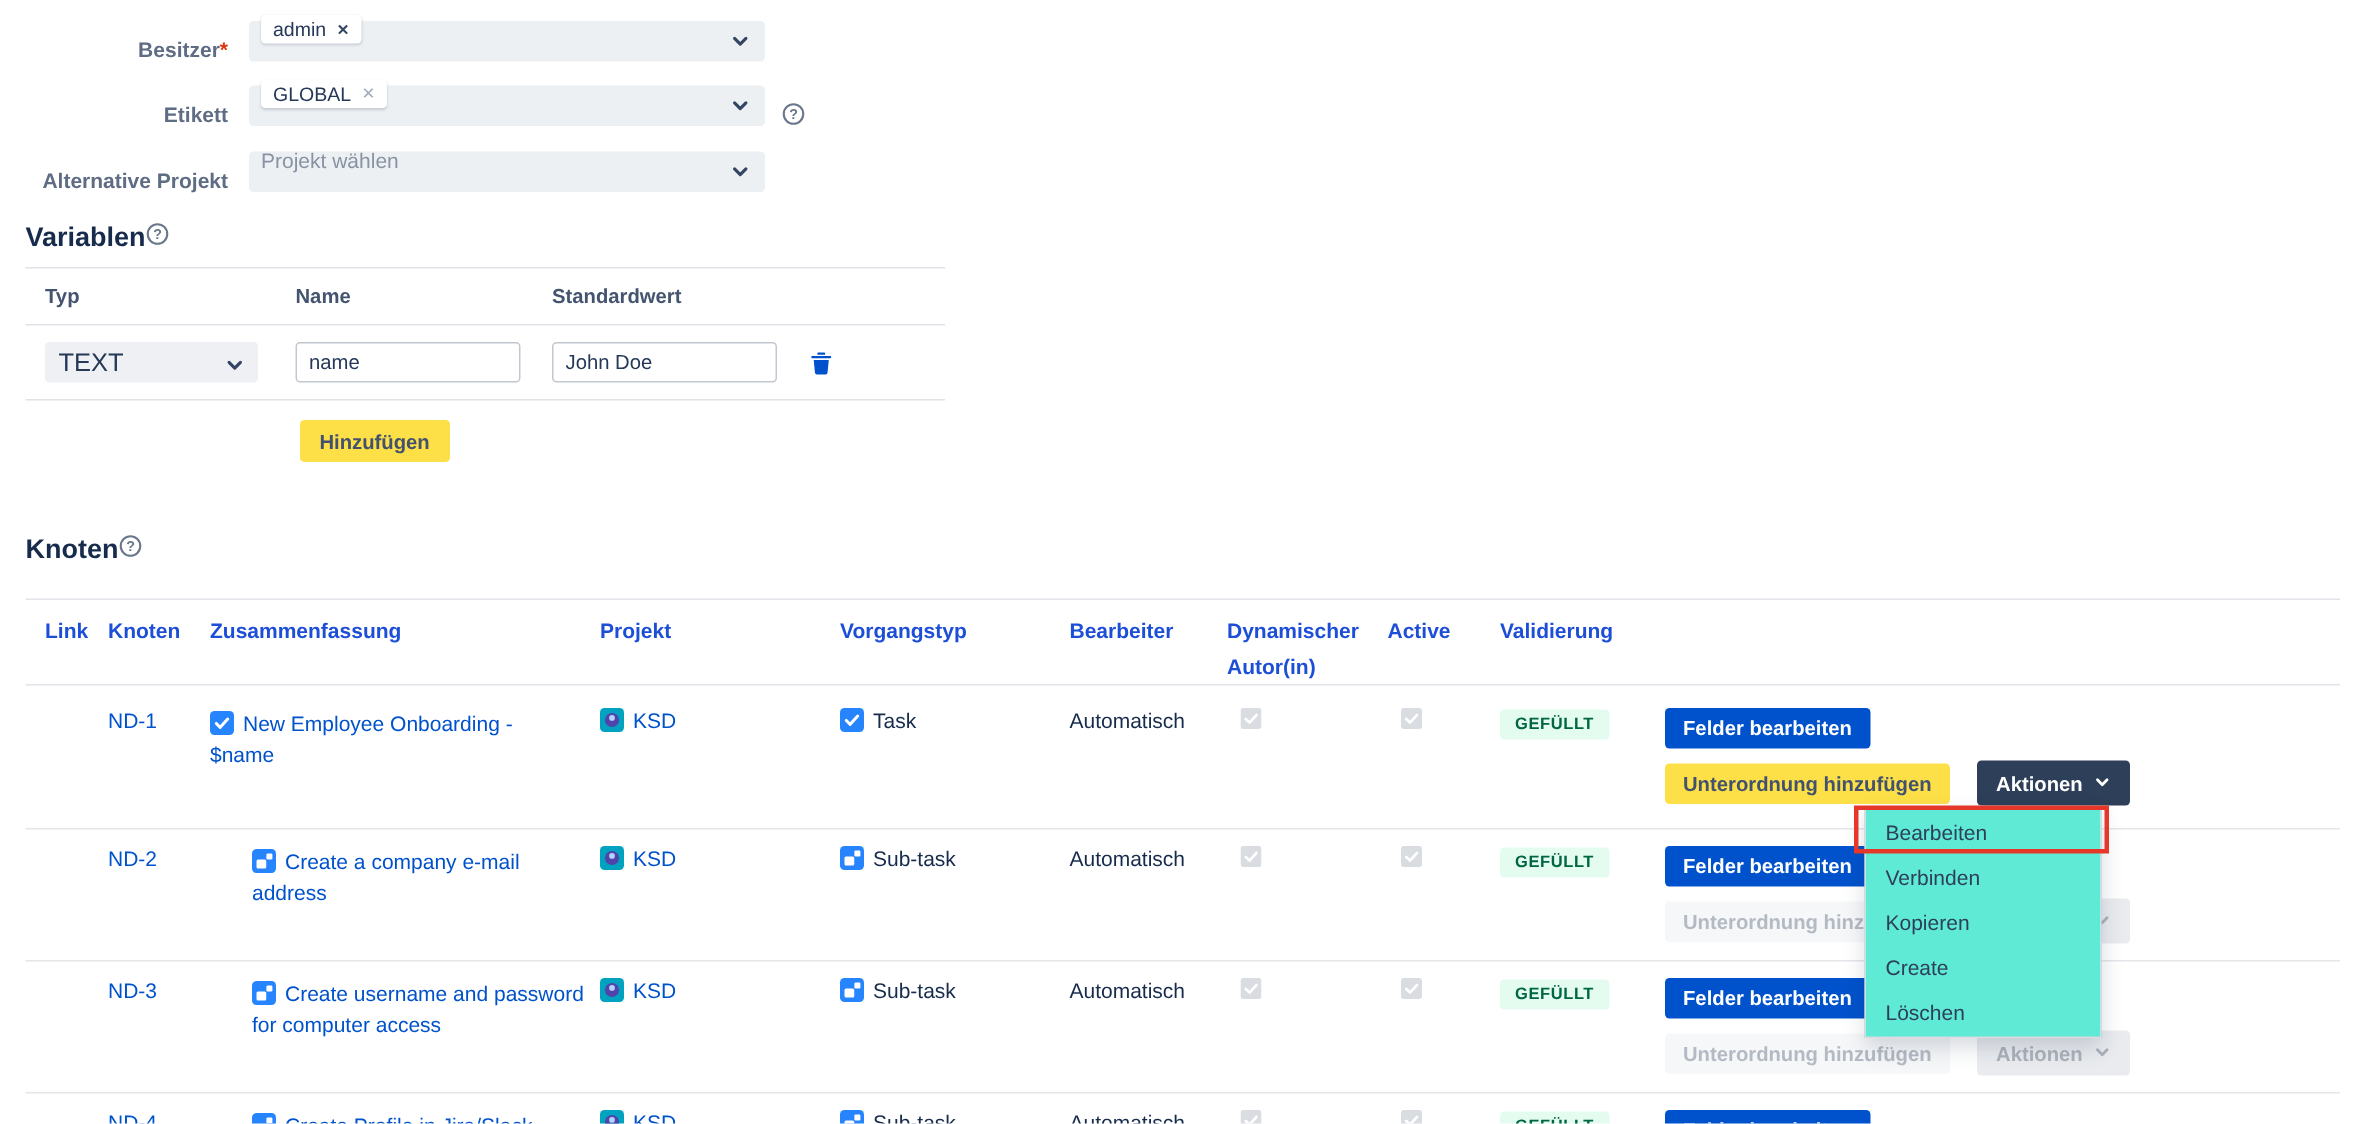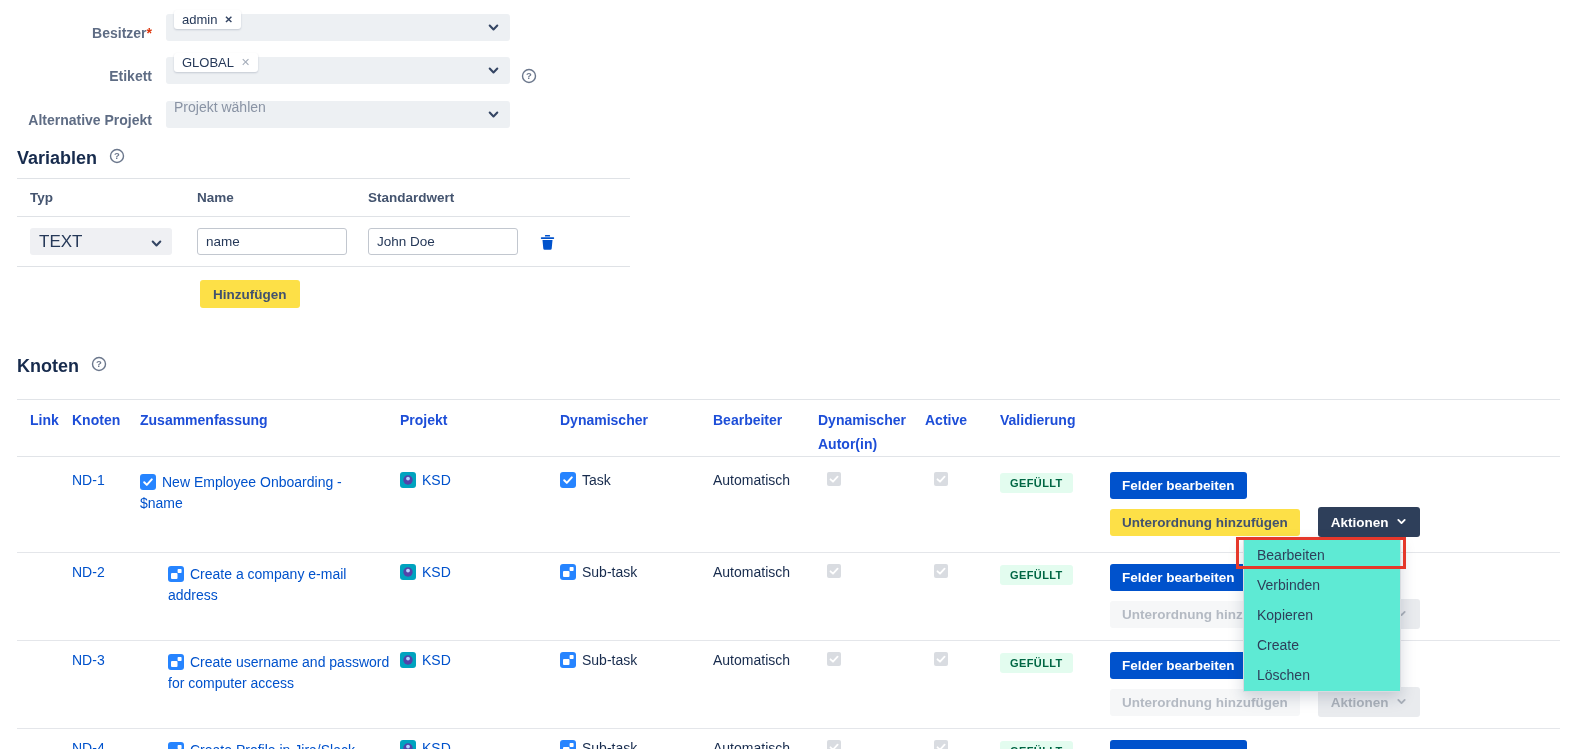--- a/index.html
+++ b/index.html
@@ -17,21 +17,21 @@
     border-radius:3px; display:flex; align-items:center; padding:0 28px 16px 8px; }
   .select-box .chev { position:absolute; right:10px; top:7px; }
   .tag { background:#fff; border-radius:3px; box-shadow:0 1px 2px rgba(9,30,66,.18);
     display:inline-flex; align-items:center; gap:7px; padding:2px 8px; font-size:13px; color:#253858; }
   .tag .x { font-size:10px; font-weight:700; color:#344563; cursor:pointer; }
   .tag .x.light { color:#A5ADBA; font-weight:400; font-size:11px; }
   .placeholder { color:#8993A4; font-size:14px; }
   .help { width:16px; height:16px; margin-left:11px; flex:none; }
 
   
-  .sec-title { display:flex; align-items:center; gap:12px; margin-left:17px;
+  .sec-title { display:flex; align-items:center; gap:0; margin-left:17px;
     font-size:18px; font-weight:600; color:#172B4D; line-height:22px; }
 
   
   .var-block { margin-left:17px; width:613px; }
   .divider { border-top:1px solid #DFE2E6; }
   .var-head { display:grid; grid-template-columns:167px 171px 1fr; padding:11px 0 11px 13px;
     color:#44546F; font-weight:700; font-size:13.5px; }
   .var-row { display:grid; grid-template-columns:167px 171px 1fr; padding:11px 0 11px 13px; align-items:center; }
   .mini-select { position:relative; width:142px; height:27px; background:#EFF0F3; border-radius:3px;
     display:flex; align-items:center; padding:0 26px 0 9px; font-size:17px; color:#253858; }
@@ -191,21 +191,21 @@
         </svg>
     </span>
   </div>
 
   <div class="ktable">
     <div class="kgrid khead">
       <div>Link</div>
       <div>Knoten</div>
       <div>Zusammenfassung</div>
       <div>Projekt</div>
-      <div>Dynamischer</div>
+      <div>Vorgangstyp</div>
       <div>Bearbeiter</div>
       <div>Dynamischer Autor(in)</div>
       <div>Active</div>
       <div>Validierung</div>
       <div></div>
     </div>
 
     <div class="kgrid krow first">
       <div></div>
       <div><a class="klink" href="#">ND-1</a></div>

